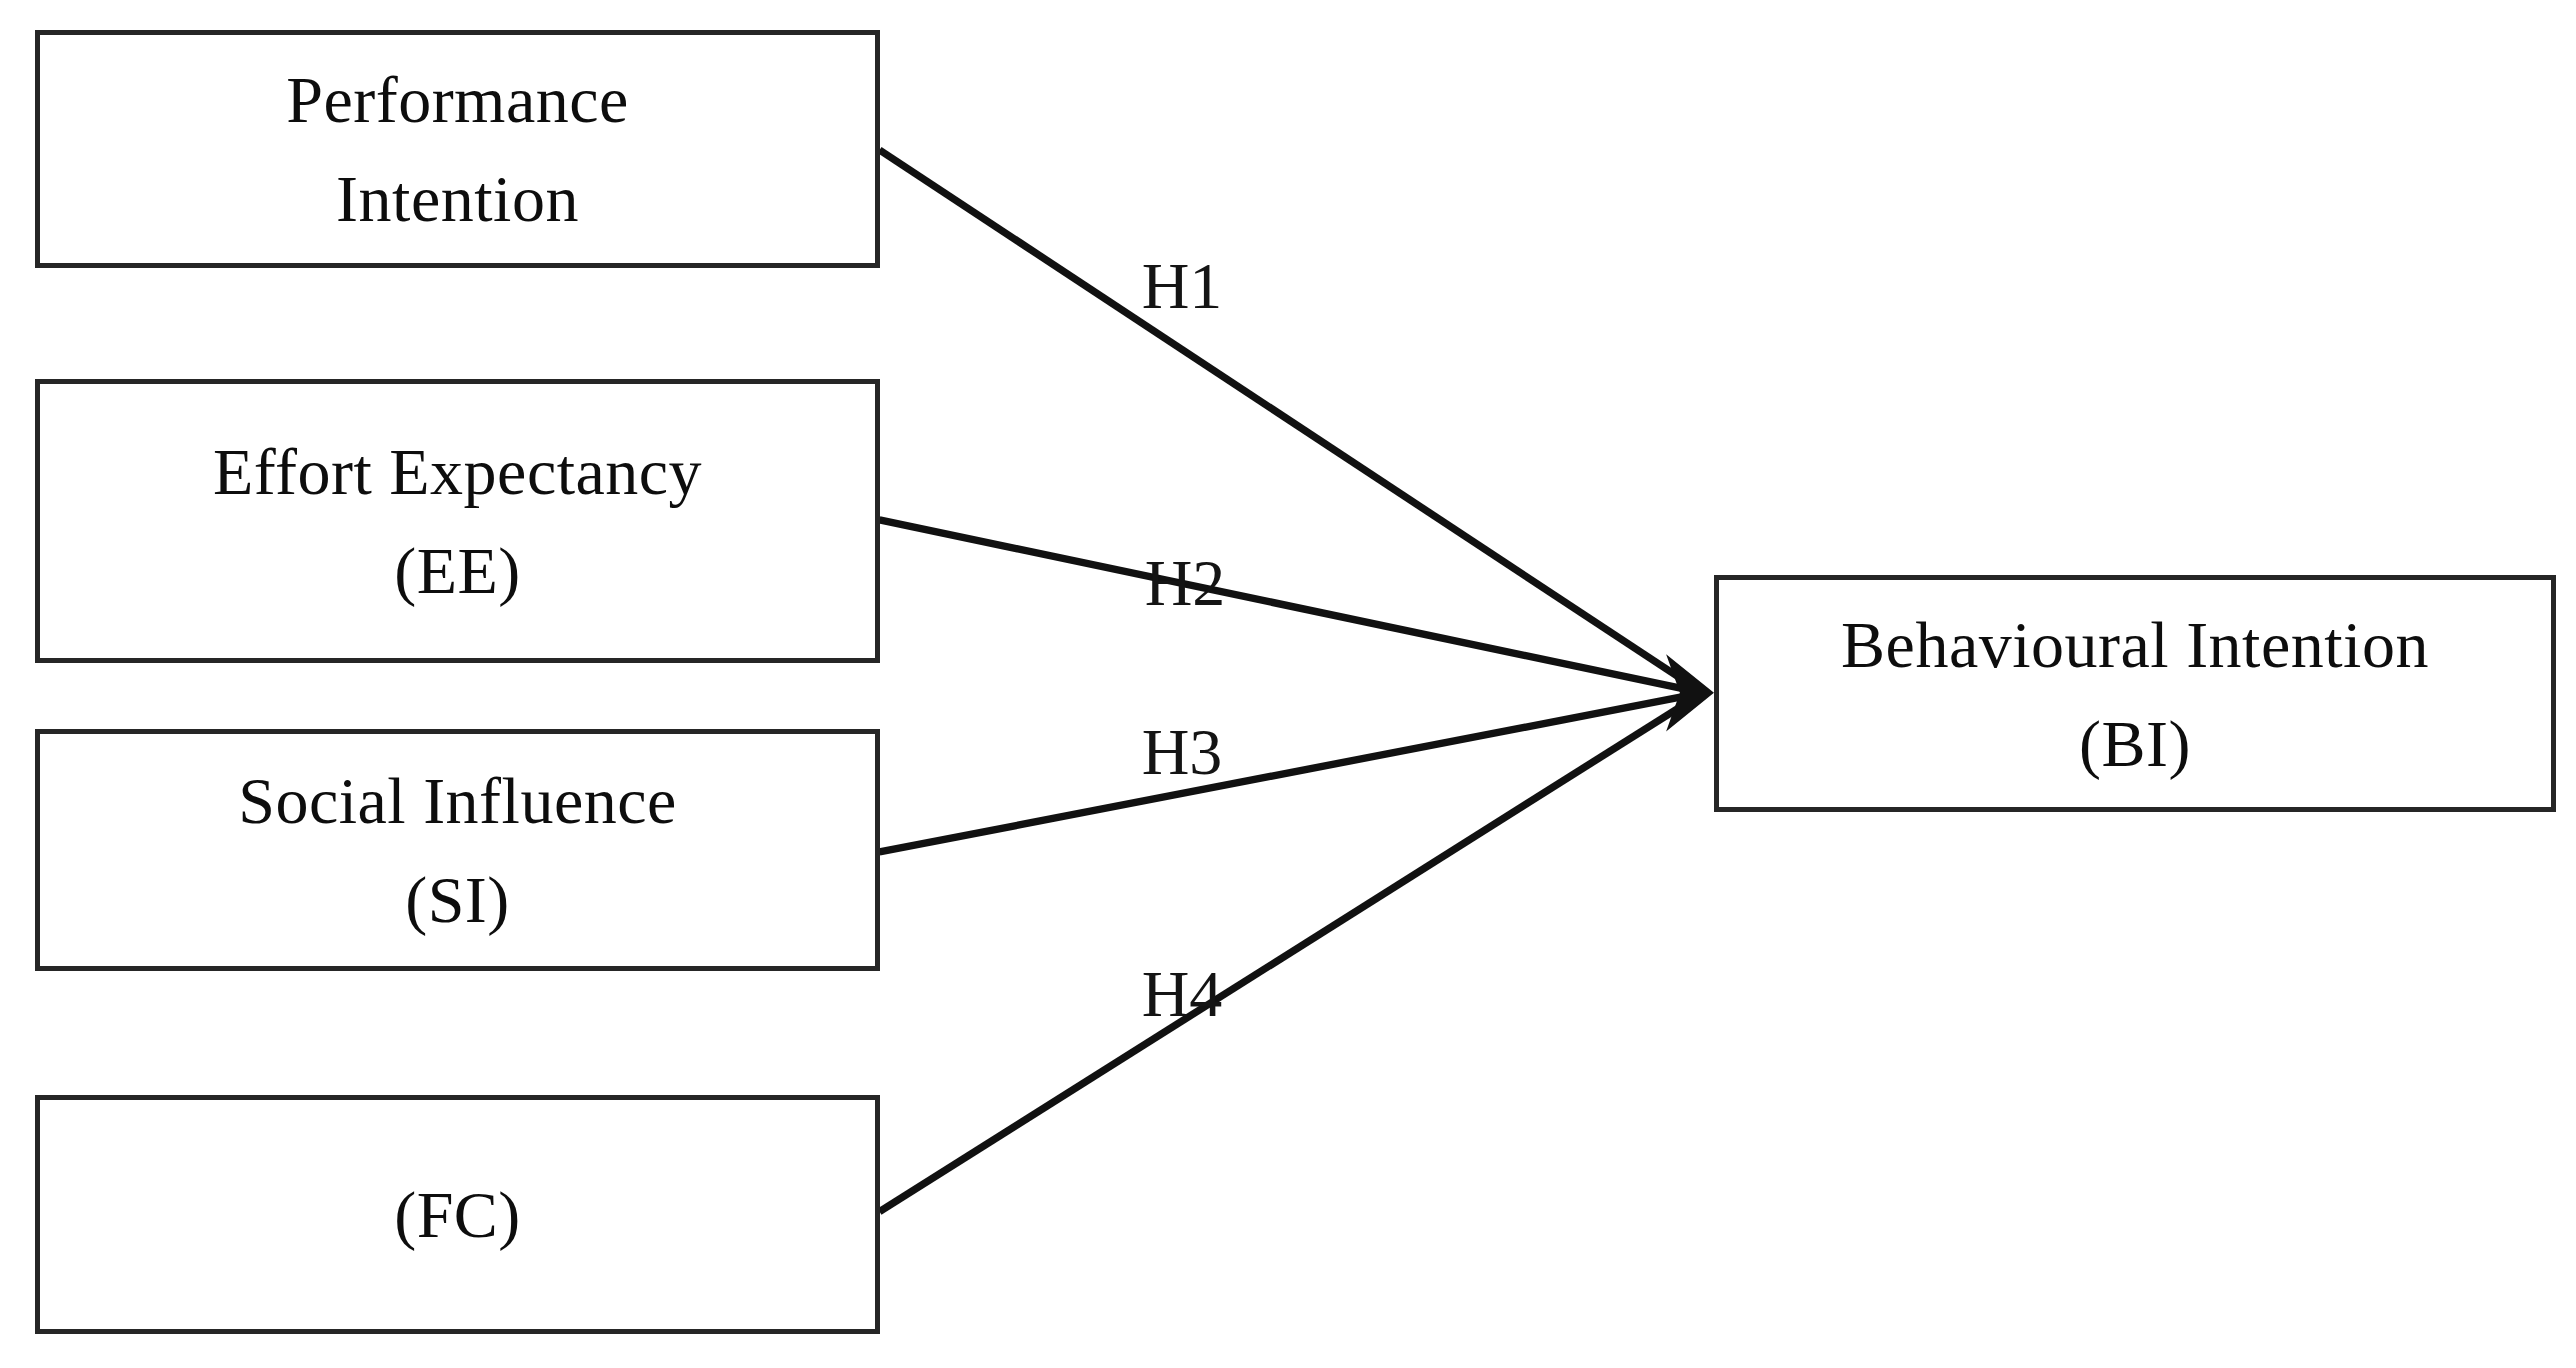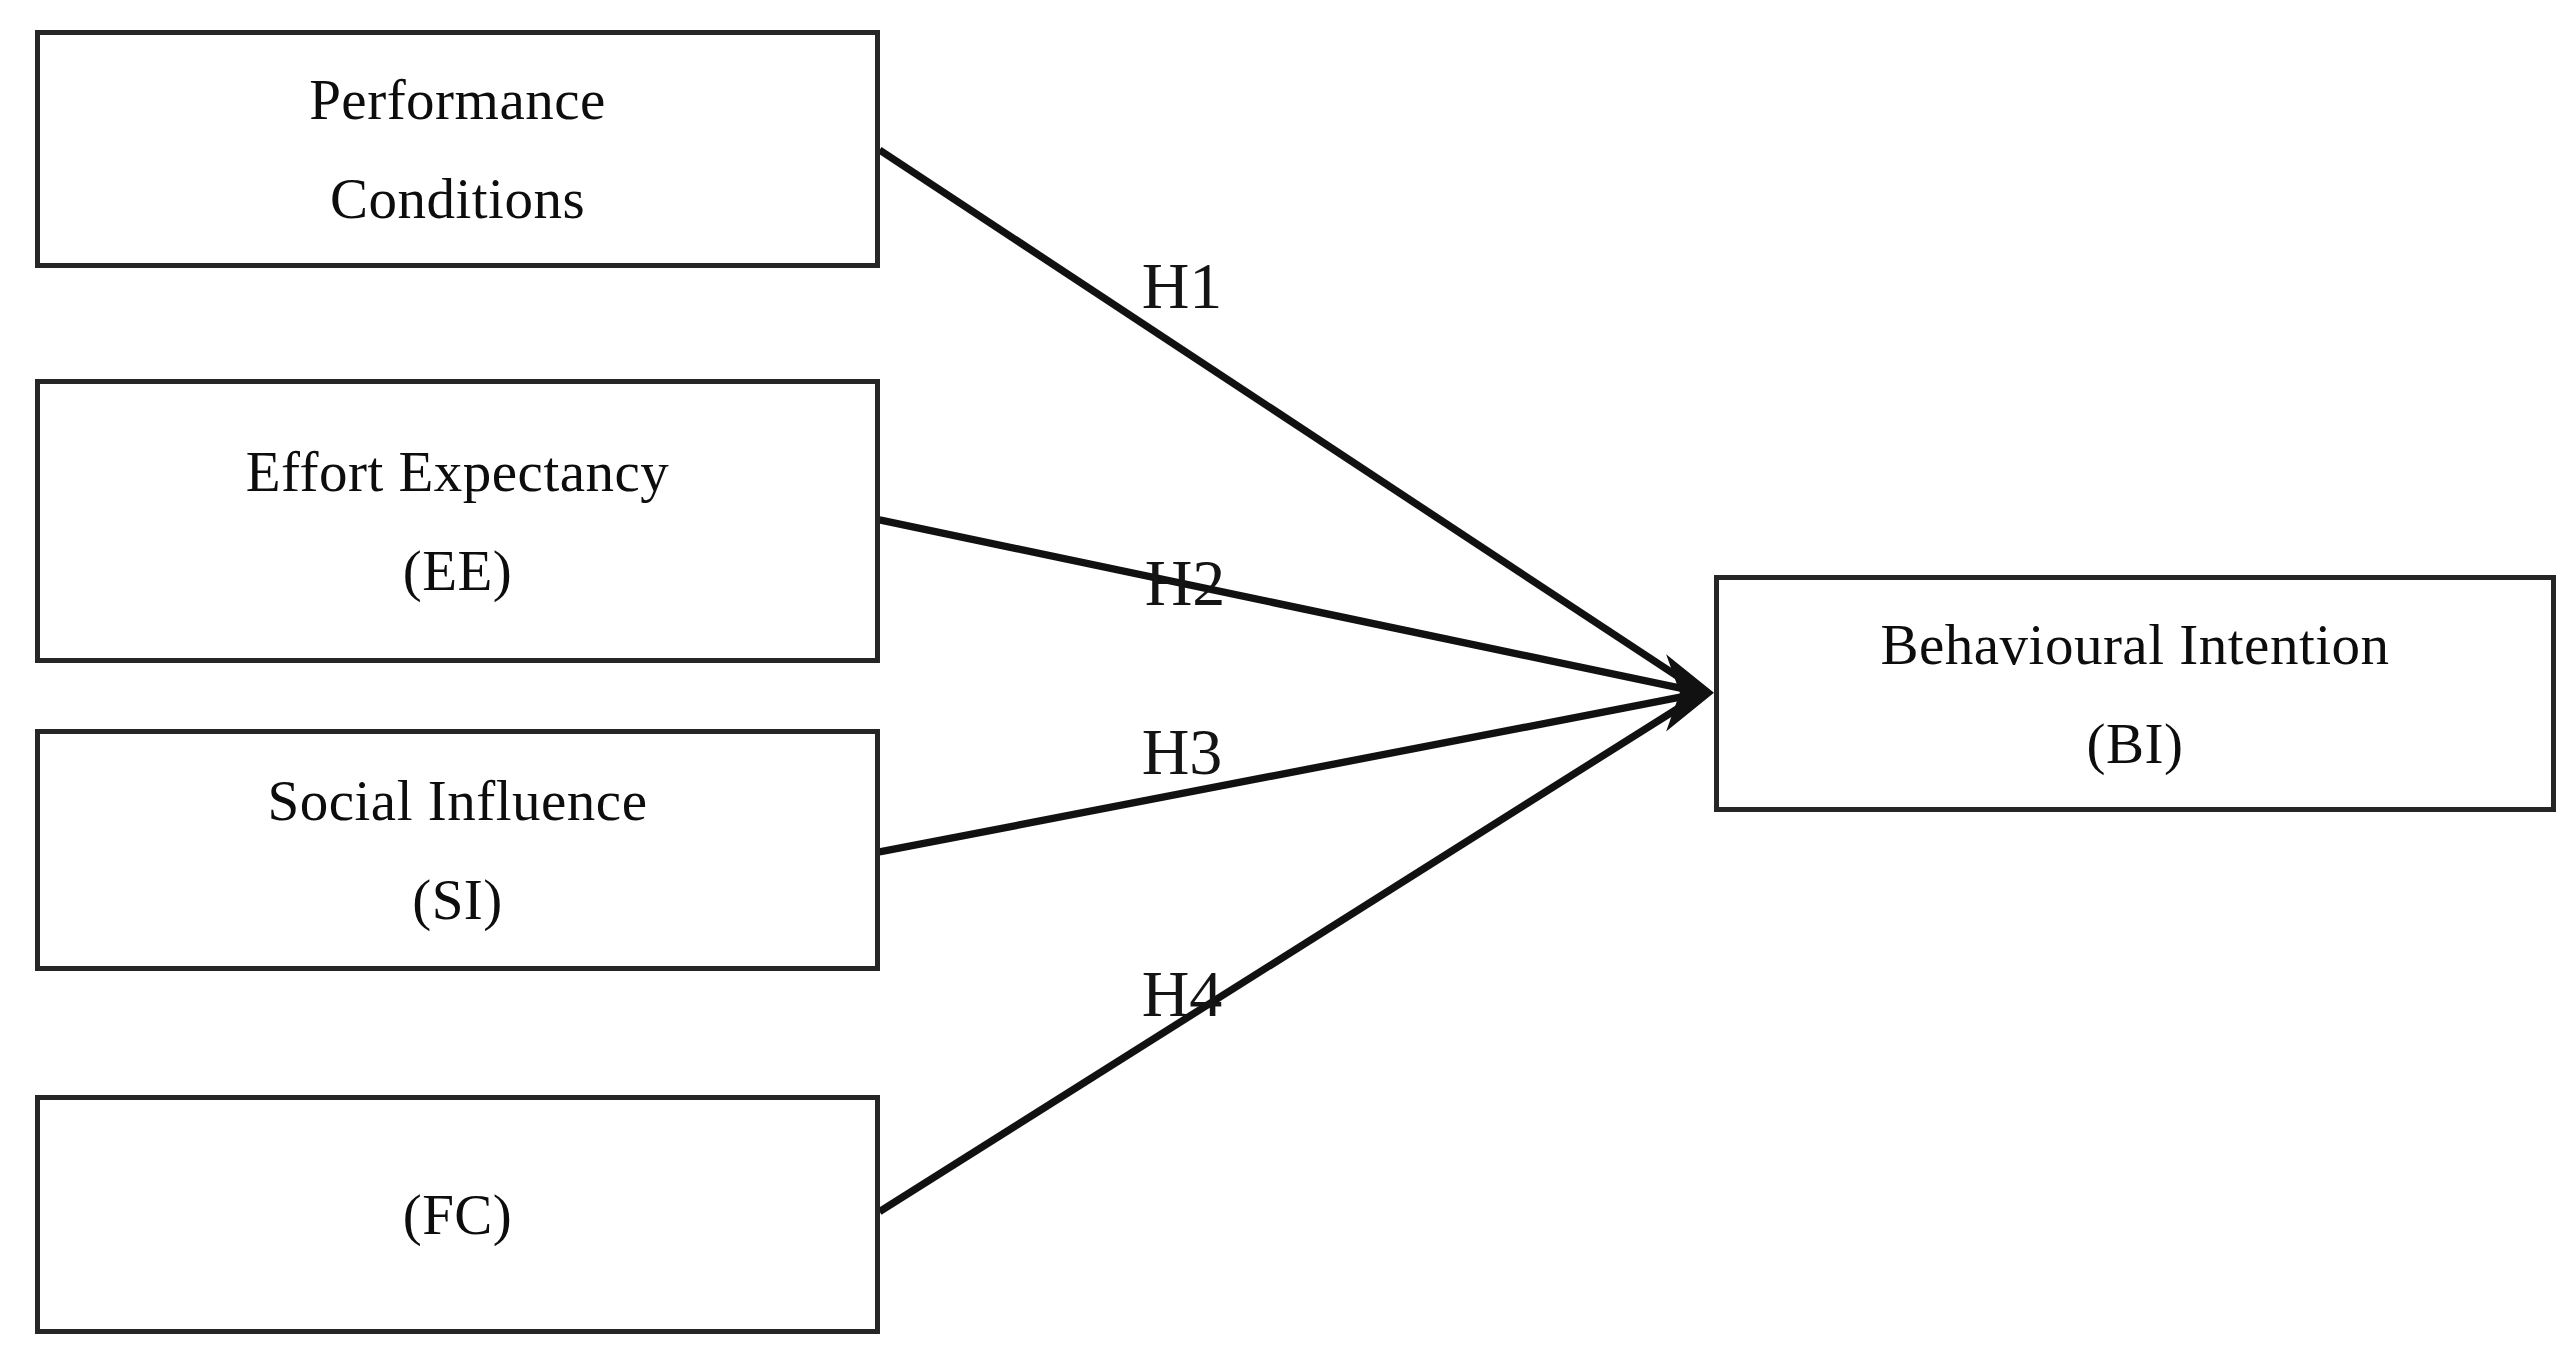--- a/index.html
+++ b/index.html
@@ -26,21 +26,21 @@
     position: absolute;
     box-sizing: border-box;
     border: 5.5px solid #262626;
     background: #ffffff;
     display: flex;
     flex-direction: column;
     align-items: center;
     justify-content: center;
     text-align: center;
     color: #0d0d0d;
-    font-size: 57px;
+    font-size: 66px;
     line-height: 99px;
     letter-spacing: 0.5px;
   }
   .node-pe { left: 35px;   top: 30px;   width: 845px; height: 238px; }
   .node-ee { left: 35px;   top: 379px;  width: 845px; height: 284px; }
   .node-si { left: 35px;   top: 729px;  width: 845px; height: 242px; }
   .node-fc { left: 35px;   top: 1095px; width: 845px; height: 239px; }
   .node-bi { left: 1714px; top: 575px;  width: 842px; height: 237px; }
   .edge-label {
     position: absolute;
@@ -63,21 +63,21 @@
   <svg class="edges-layer" viewBox="0 0 2800 1488" aria-hidden="true">
     <line x1="956" y1="163" x2="1846" y2="750" stroke="#111111" stroke-width="8"></line>
     <line x1="956" y1="565" x2="1846" y2="752" stroke="#111111" stroke-width="8"></line>
     <line x1="956" y1="926" x2="1846" y2="754" stroke="#111111" stroke-width="8"></line>
     <line x1="956" y1="1317" x2="1846" y2="756" stroke="#111111" stroke-width="8"></line>
     <polygon points="1811,711 1863,753 1811,795 1826,753" fill="#111111"></polygon>
   </svg>
 
   <div class="node node-pe">
     <div>Performance</div>
-    <div>Conditions</div>
+    <div>Intention</div>
   </div>
 
   <div class="node node-ee">
     <div>Effort Expectancy</div>
     <div>(EE)</div>
   </div>
 
   <div class="node node-si">
     <div>Social Influence</div>
     <div>(SI)</div>

